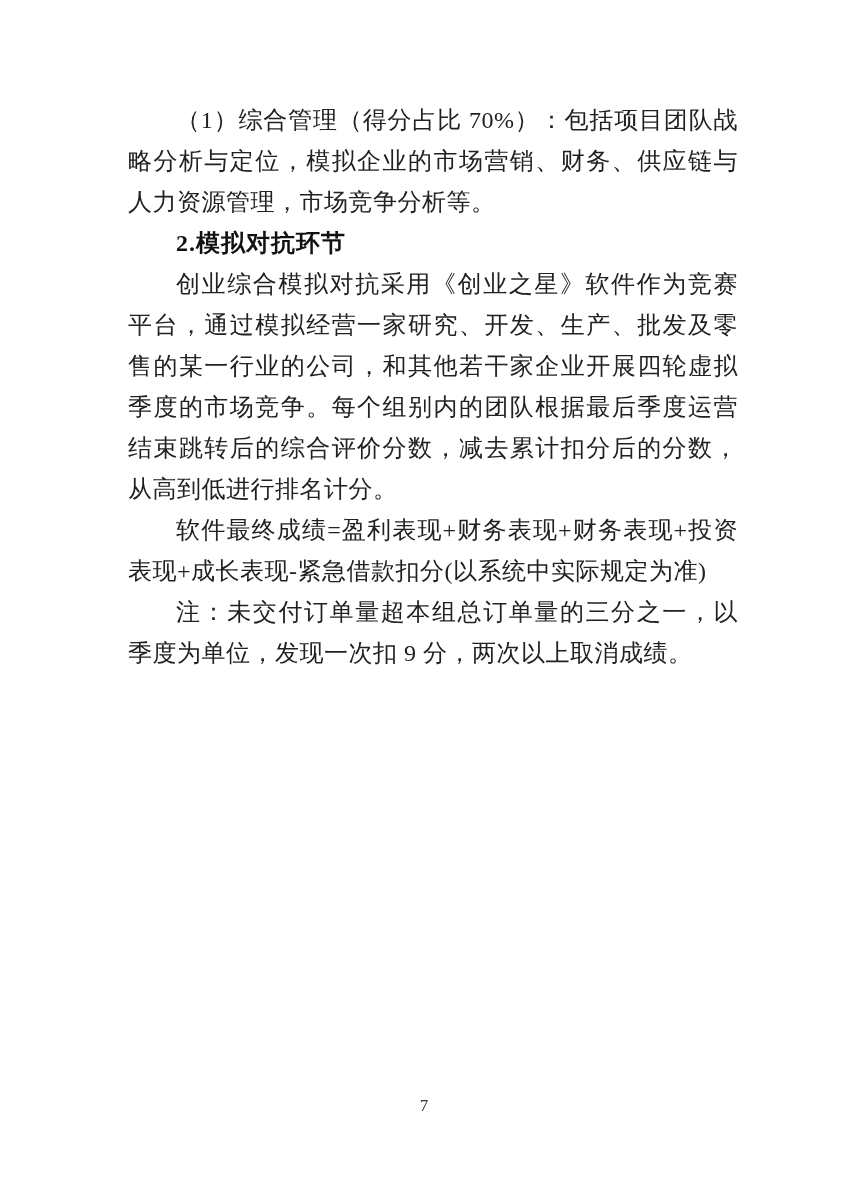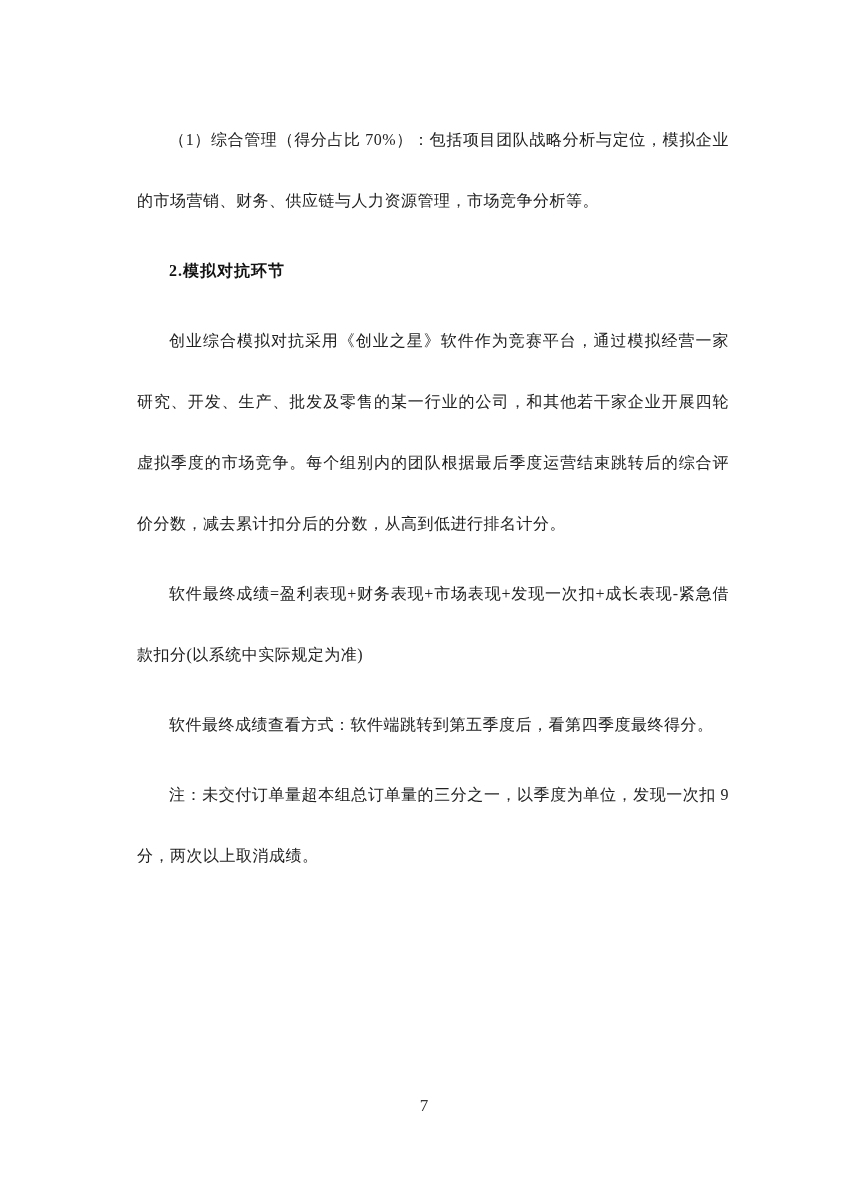--- a/index.html
+++ b/index.html
@@ -17,24 +17,24 @@
     color: #212121;
   }
   .content {
     position: absolute;
     left: 128px;
     top: 100px;
     width: 610px;
     text-align: justify;
   }
   .para {
-    margin: 9px;
+    margin: 0;
     padding: 0;
-    font-size: 16px;
-    line-height: 61px;
+    font-size: 24px;
+    line-height: 41px;
     text-indent: 2em;
     letter-spacing: 0.5px;
     word-break: break-all;
     color: #212121;
   }
   .para.heading {
     font-family: Liberation Serif, serif;
     font-weight: 700;
     color: #111111;
     letter-spacing: 1px;
@@ -53,20 +53,19 @@
   }
 </style>
 </head>
 <body>
 
 <div class="page">
   <div class="content" id="paragraphs">
       <p class="para">（1）综合管理（得分占比 70%）：包括项目团队战略分析与定位，模拟企业的市场营销、财务、供应链与人力资源管理，市场竞争分析等。</p>
       <p class="para heading">2.模拟对抗环节</p>
       <p class="para">创业综合模拟对抗采用《创业之星》软件作为竞赛平台，通过模拟经营一家研究、开发、生产、批发及零售的某一行业的公司，和其他若干家企业开展四轮虚拟季度的市场竞争。每个组别内的团队根据最后季度运营结束跳转后的综合评价分数，减去累计扣分后的分数，从高到低进行排名计分。</p>
-      <p class="para">软件最终成绩=盈利表现+财务表现+市场表现+发现一次扣+成长表现-紧急借款扣分(以系统中实际规定为准)</p>
-      <p class="para">软件最终成绩查看方式：软件端跳转到第五季度后，看第四季度最终得分。</p>
+      <p class="para">软件最终成绩=盈利表现+财务表现+财务表现+投资表现+成长表现-紧急借款扣分(以系统中实际规定为准)</p>
       <p class="para">注：未交付订单量超本组总订单量的三分之一，以季度为单位，发现一次扣 9 分，两次以上取消成绩。</p>
     </div>
   <div class="footer">
     <span class="page-number">7</span>
   </div>
 </div>
 
 </body></html>

